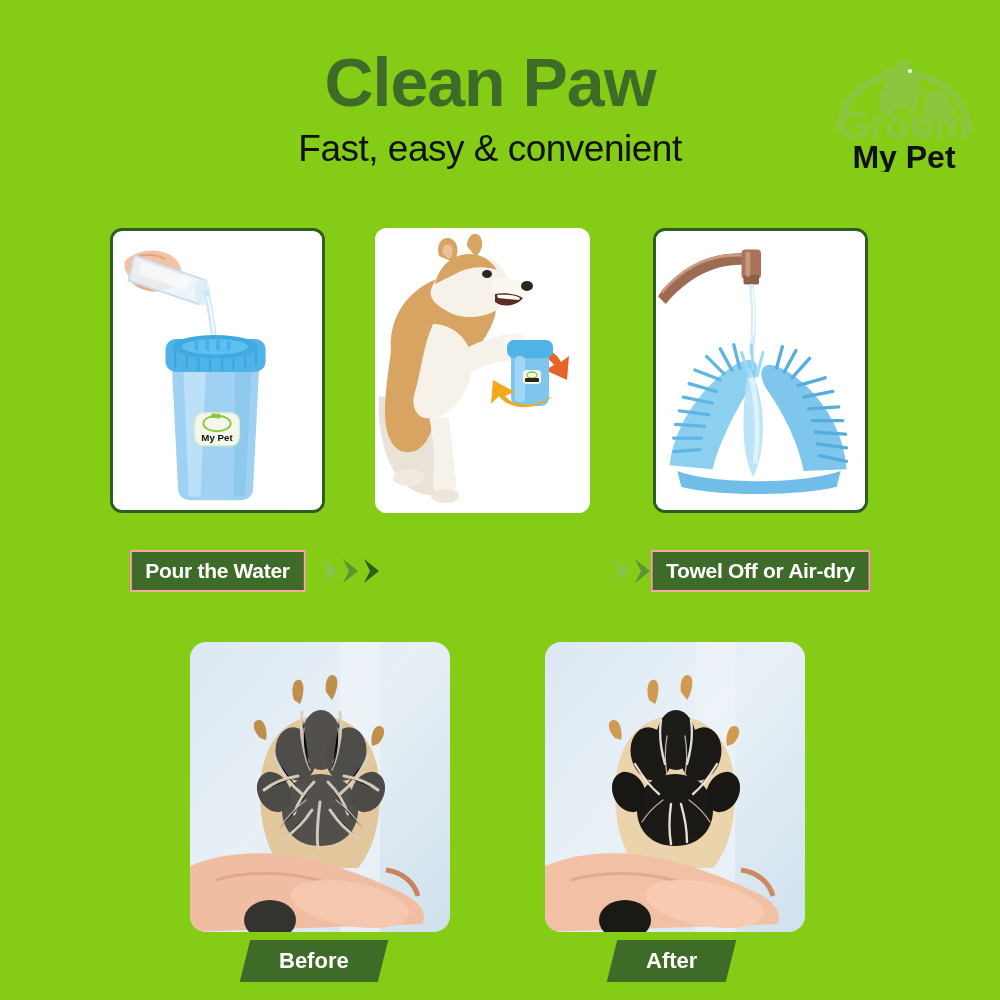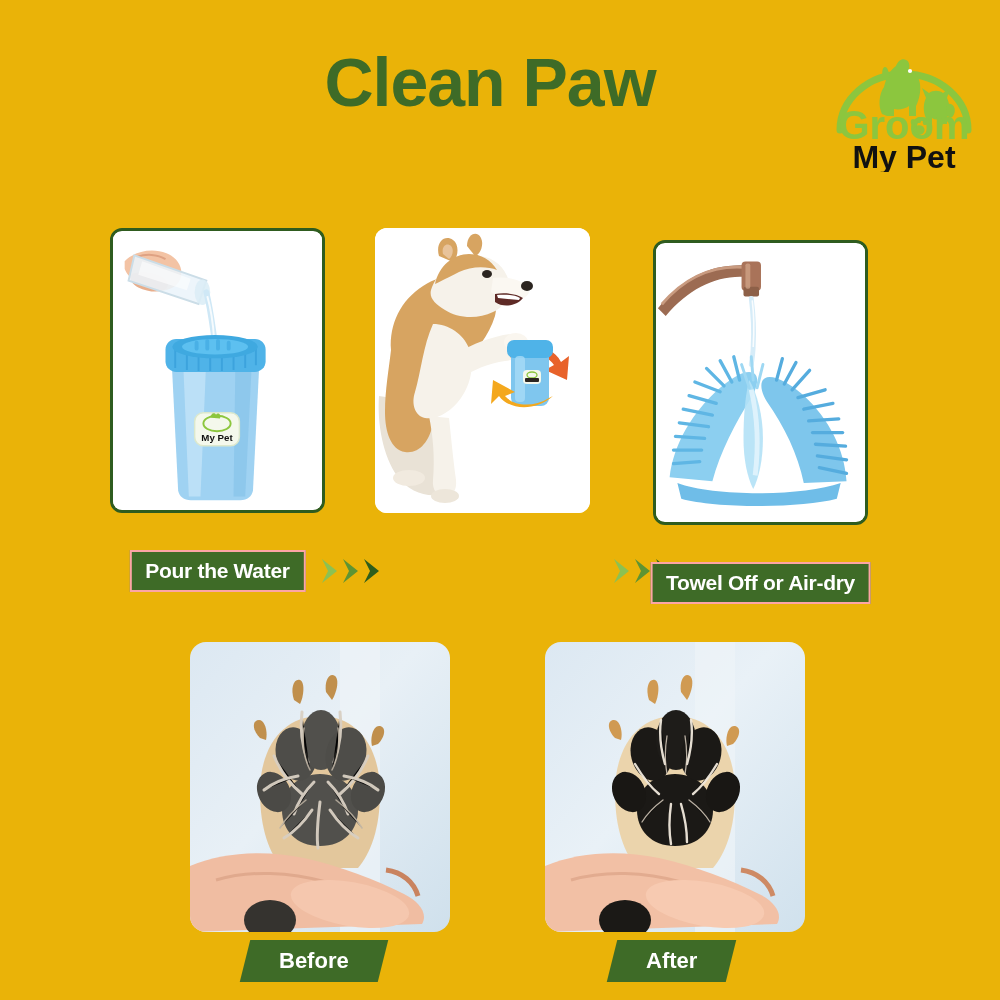--- a/index.html
+++ b/index.html
@@ -10,21 +10,21 @@
     height: 1000px;
     background: #ffffff;
     font-family: "Liberation Sans", sans-serif;
     overflow: hidden;
   }
 
   #page {
     position: relative;
     width: 1000px;
     height: 1000px;
-    background: #eab308;
+    background: #84cc16;
   }
 
   
   #header {
     position: absolute;
     left: 0; top: 0;
     width: 1000px; height: 200px;
   }
 
   #title-block {
@@ -68,21 +68,21 @@
   }
 
   .step {
     position: absolute;
     top: 0;
     width: 215px;
     height: 370px;
   }
   .step.s0 { left: 110px; }
   .step.s1 { left: 375px; }
-  .step.s2 { left: 653px; margin-top: 12px; }
+  .step.s2 { left: 653px; }
 
   .panel {
     position: absolute;
     left: 0; top: 0;
     width: 215px; height: 285px;
     border-radius: 12px;
     overflow: hidden;
     background: #ffffff;
   }
   .panel.bordered {
@@ -160,20 +160,21 @@
 </style>
 </head>
 <body>
 
 <div id="page">
 
   <div id="header">
 
     <div id="title-block">
       <div id="main-title">Clean Paw</div>
+      <div id="subtitle">Fast, easy &amp; convenient</div>
     </div>
 
     <div id="logo">
       <svg viewBox="0 0 156 128" xmlns="http://www.w3.org/2000/svg" aria-hidden="true">
 
         <path d="M14 86 A 64 56 0 0 1 142 86" fill="none" stroke="#8CC63E" stroke-width="7" stroke-linecap="round"></path>
 
         <g fill="#8CC63E">
           <path d="M56 70 C52 62 53 50 58 43 C60 34 64 26 70 22
                    C72 17 76 14 80 16 C83 17 84 21 83 25

